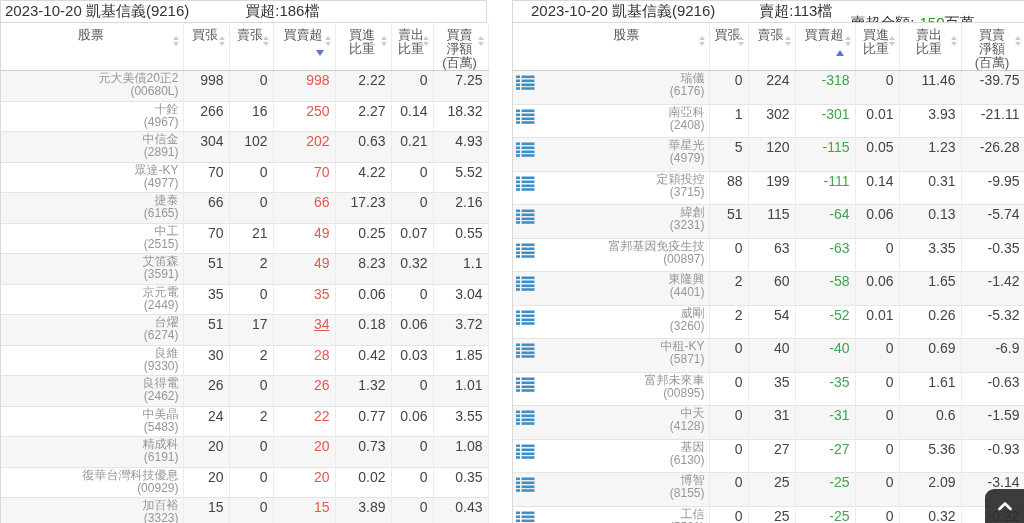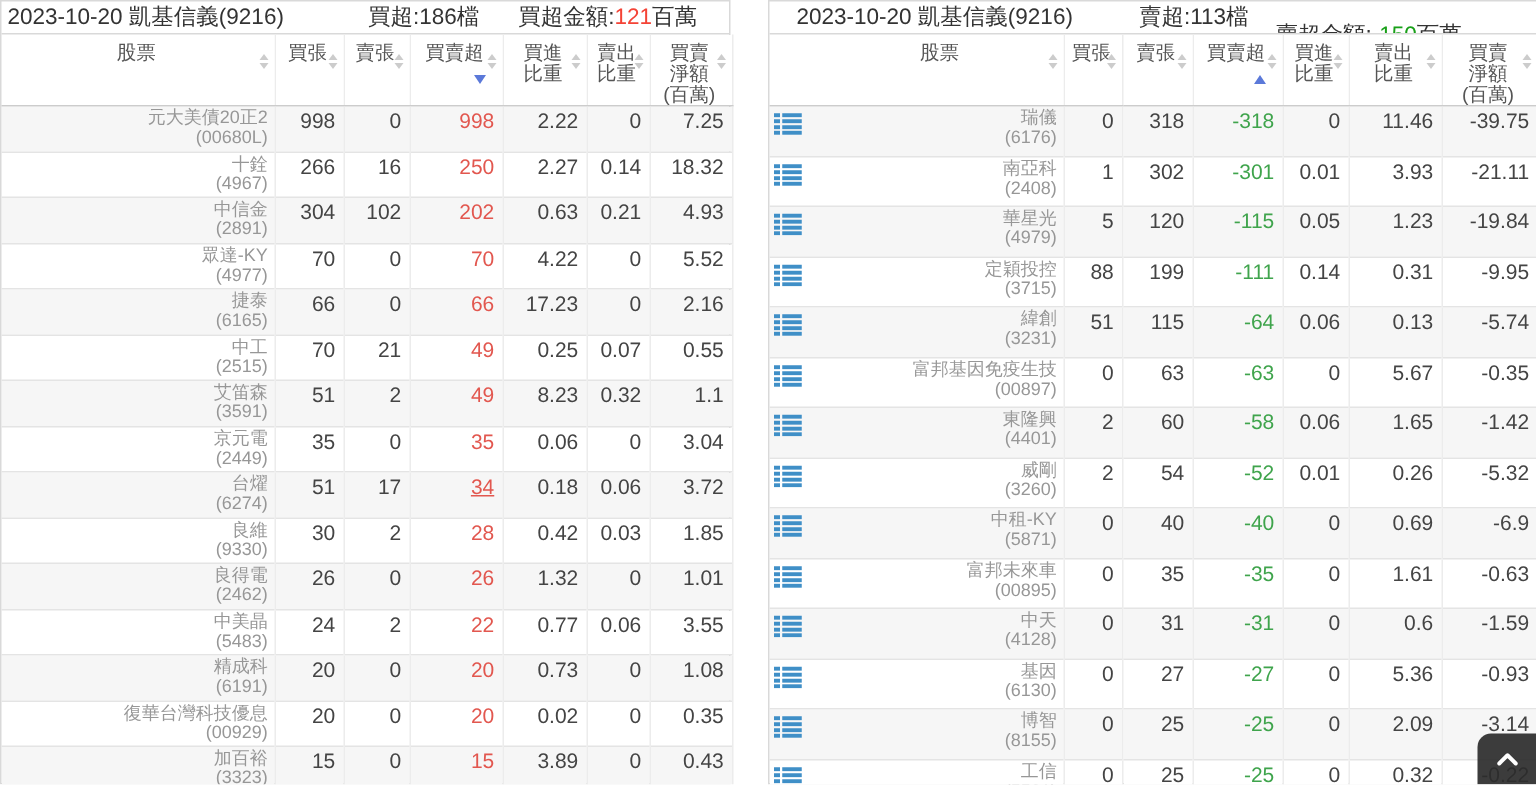--- a/index.html
+++ b/index.html
@@ -44,21 +44,20 @@
 </style>
 </head>
 <body>
 
 <div class="stage">
 
   <section class="panel" id="panel-left">
     <div class="panel-title">
       <span class="t-main">2023-10-20 凱基信義(9216)</span>
       <span class="t-count">買超:186檔</span>
-      <span class="t-amt"><span>買超金額:</span><span class="amt-val" id="amt-left" style="color: rgb(244, 67, 54);">121</span><span>百萬</span></span>
     </div>
     <table id="table-left">
         <colgroup>
           <col style="width: 182px;">
           <col style="width: 46px;">
           <col style="width: 44px;">
           <col style="width: 62px;">
           <col style="width: 56px;">
           <col style="width: 42px;">
           <col style="width: 55px;">
@@ -394,21 +393,21 @@
                   <rect x="5.5" y="8.5" width="13" height="2.6"></rect>
                   <rect x="0" y="12.2" width="4" height="2.6"></rect>
                   <rect x="5.5" y="12.2" width="13" height="2.6"></rect>
                 </g>
               </svg></td>
             <td class="name-cell">
               <div class="nm">瑞儀</div>
               <div class="cd">(6176)</div>
             </td>
             <td>0</td>
-            <td>318</td>
+            <td>224</td>
             <td style="color: rgb(63, 164, 76);">-318</td>
             <td>0</td>
             <td>11.46</td>
             <td>-39.75</td>
           </tr>
           <tr class="r-even">
             <td class="icon-cell"><svg width="19" height="15" viewBox="0 0 19 15">
                 <g fill="#3f8fc7">
                   <rect x="0" y="0.5" width="4" height="2.6"></rect>
                   <rect x="5.5" y="0.5" width="13" height="2.6"></rect>
@@ -446,21 +445,21 @@
               </svg></td>
             <td class="name-cell">
               <div class="nm">華星光</div>
               <div class="cd">(4979)</div>
             </td>
             <td>5</td>
             <td>120</td>
             <td style="color: rgb(63, 164, 76);">-115</td>
             <td>0.05</td>
             <td>1.23</td>
-            <td>-19.84</td>
+            <td>-26.28</td>
           </tr>
           <tr class="r-even">
             <td class="icon-cell"><svg width="19" height="15" viewBox="0 0 19 15">
                 <g fill="#3f8fc7">
                   <rect x="0" y="0.5" width="4" height="2.6"></rect>
                   <rect x="5.5" y="0.5" width="13" height="2.6"></rect>
                   <rect x="0" y="4.5" width="4" height="2.6"></rect>
                   <rect x="5.5" y="4.5" width="13" height="2.6"></rect>
                   <rect x="0" y="8.5" width="4" height="2.6"></rect>
                   <rect x="5.5" y="8.5" width="13" height="2.6"></rect>
@@ -517,21 +516,21 @@
                 </g>
               </svg></td>
             <td class="name-cell">
               <div class="nm">富邦基因免疫生技</div>
               <div class="cd">(00897)</div>
             </td>
             <td>0</td>
             <td>63</td>
             <td style="color: rgb(63, 164, 76);">-63</td>
             <td>0</td>
-            <td>5.67</td>
+            <td>3.35</td>
             <td>-0.35</td>
           </tr>
           <tr class="r-odd">
             <td class="icon-cell"><svg width="19" height="15" viewBox="0 0 19 15">
                 <g fill="#3f8fc7">
                   <rect x="0" y="0.5" width="4" height="2.6"></rect>
                   <rect x="5.5" y="0.5" width="13" height="2.6"></rect>
                   <rect x="0" y="4.5" width="4" height="2.6"></rect>
                   <rect x="5.5" y="4.5" width="13" height="2.6"></rect>
                   <rect x="0" y="8.5" width="4" height="2.6"></rect>

